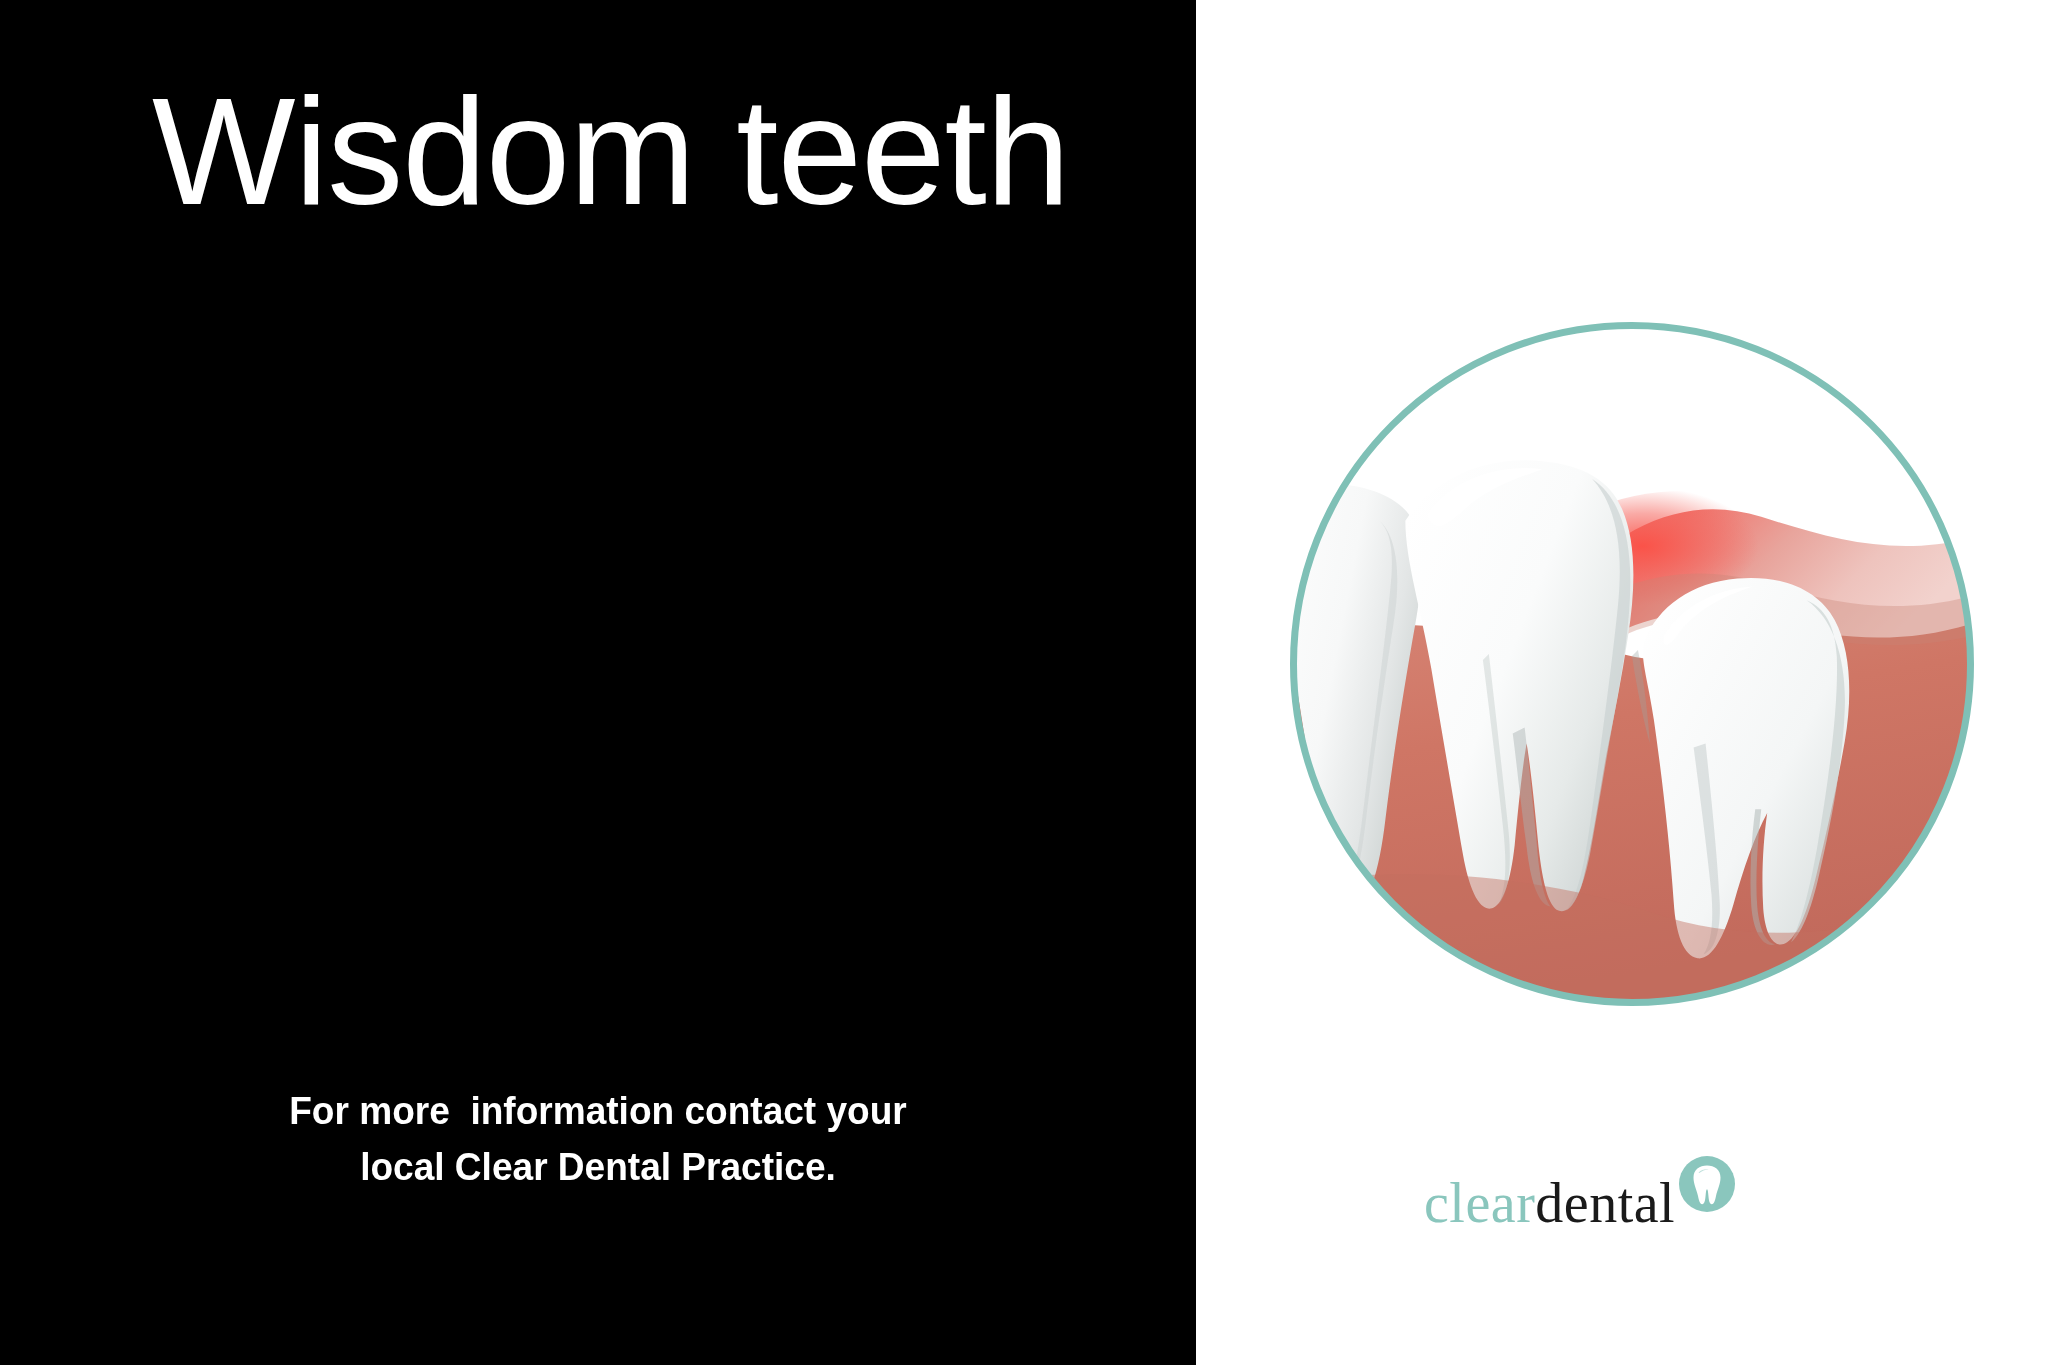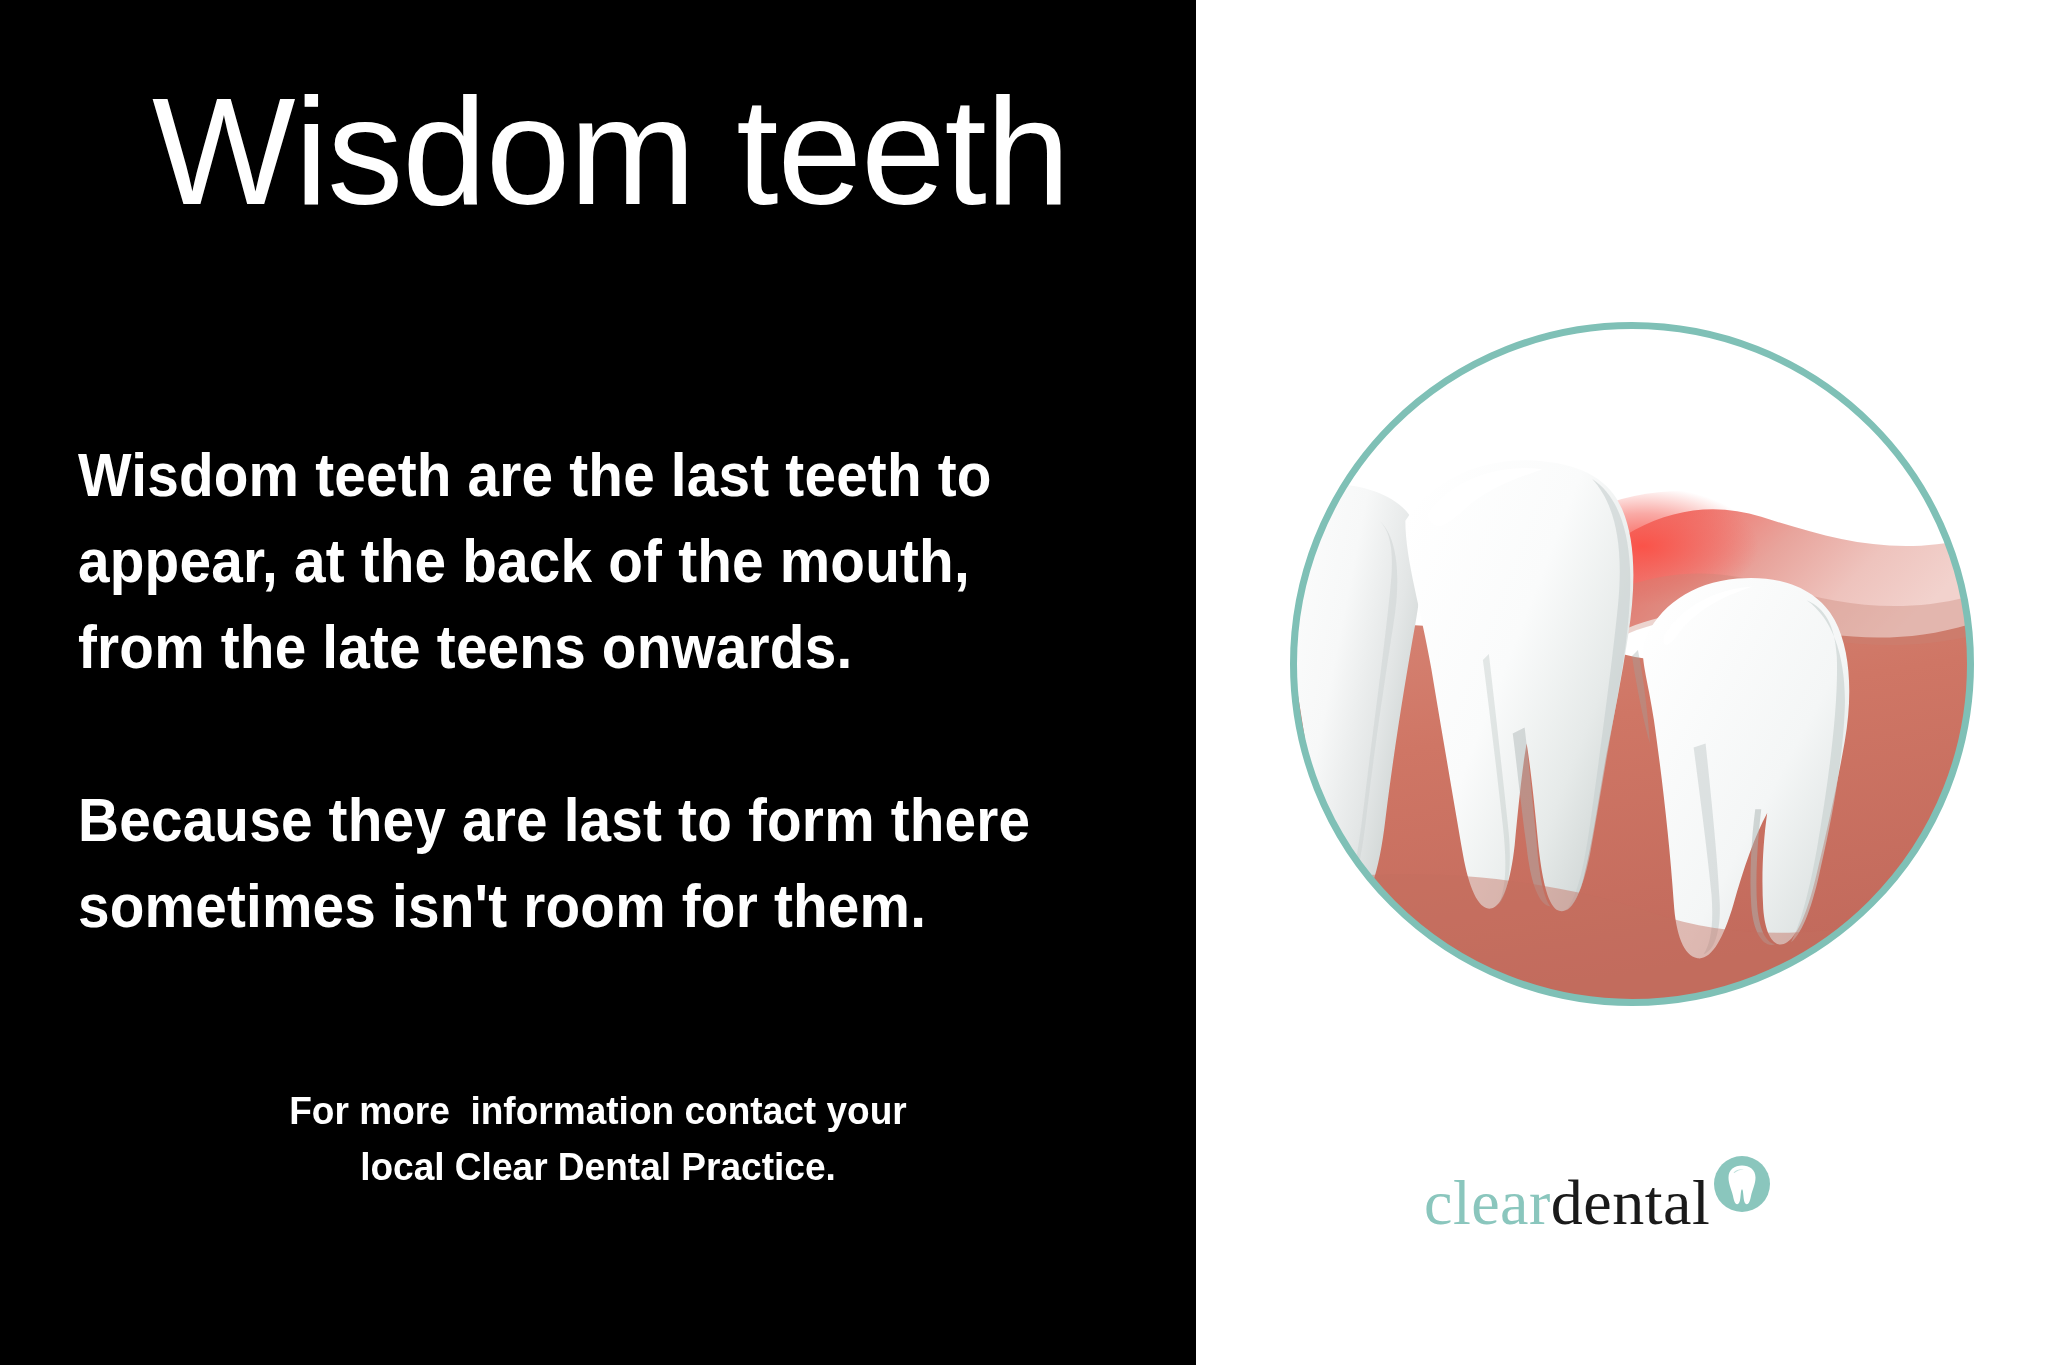--- a/index.html
+++ b/index.html
@@ -121,21 +121,21 @@
   .logo {
     position: absolute;
     left: 1424px;
     top: 1160px;
     display: flex;
     align-items: flex-start;
     height: 90px;
   }
   .logo-word {
     font-family: "Liberation Serif", "DejaVu Serif", serif;
-    font-size: 64px;
+    font-size: 56px;
     line-height: 86px;
     font-weight: normal;
     letter-spacing: 0.5px;
   }
   .logo-clear { color: #8ac6bd; }
   .logo-dental { color: #1a1a1a; }
   .logo-mark {
     margin-left: 4px;
     margin-top: -4px;
     width: 56px;
@@ -144,24 +144,20 @@
 </style>
 </head>
 <body>
 
 <div id="poster">
 
   <div class="left-panel">
 
     <div class="headline">Wisdom teeth</div>
 
-    <div class="body-block">
-      <p class="body-para">Wisdom teeth are the last teeth to appear, at the back of the mouth, from the late teens onwards.</p>
-      <p class="body-para second">Because they are last to form there sometimes isn't room for them.</p>
-    </div>
 
     <div class="footer-note">For more  information contact your
 local Clear Dental Practice.</div>
   </div>
 
   <div class="right-panel">
   </div>
 
   <div class="illus-wrap">
     <div class="illus-clip">

